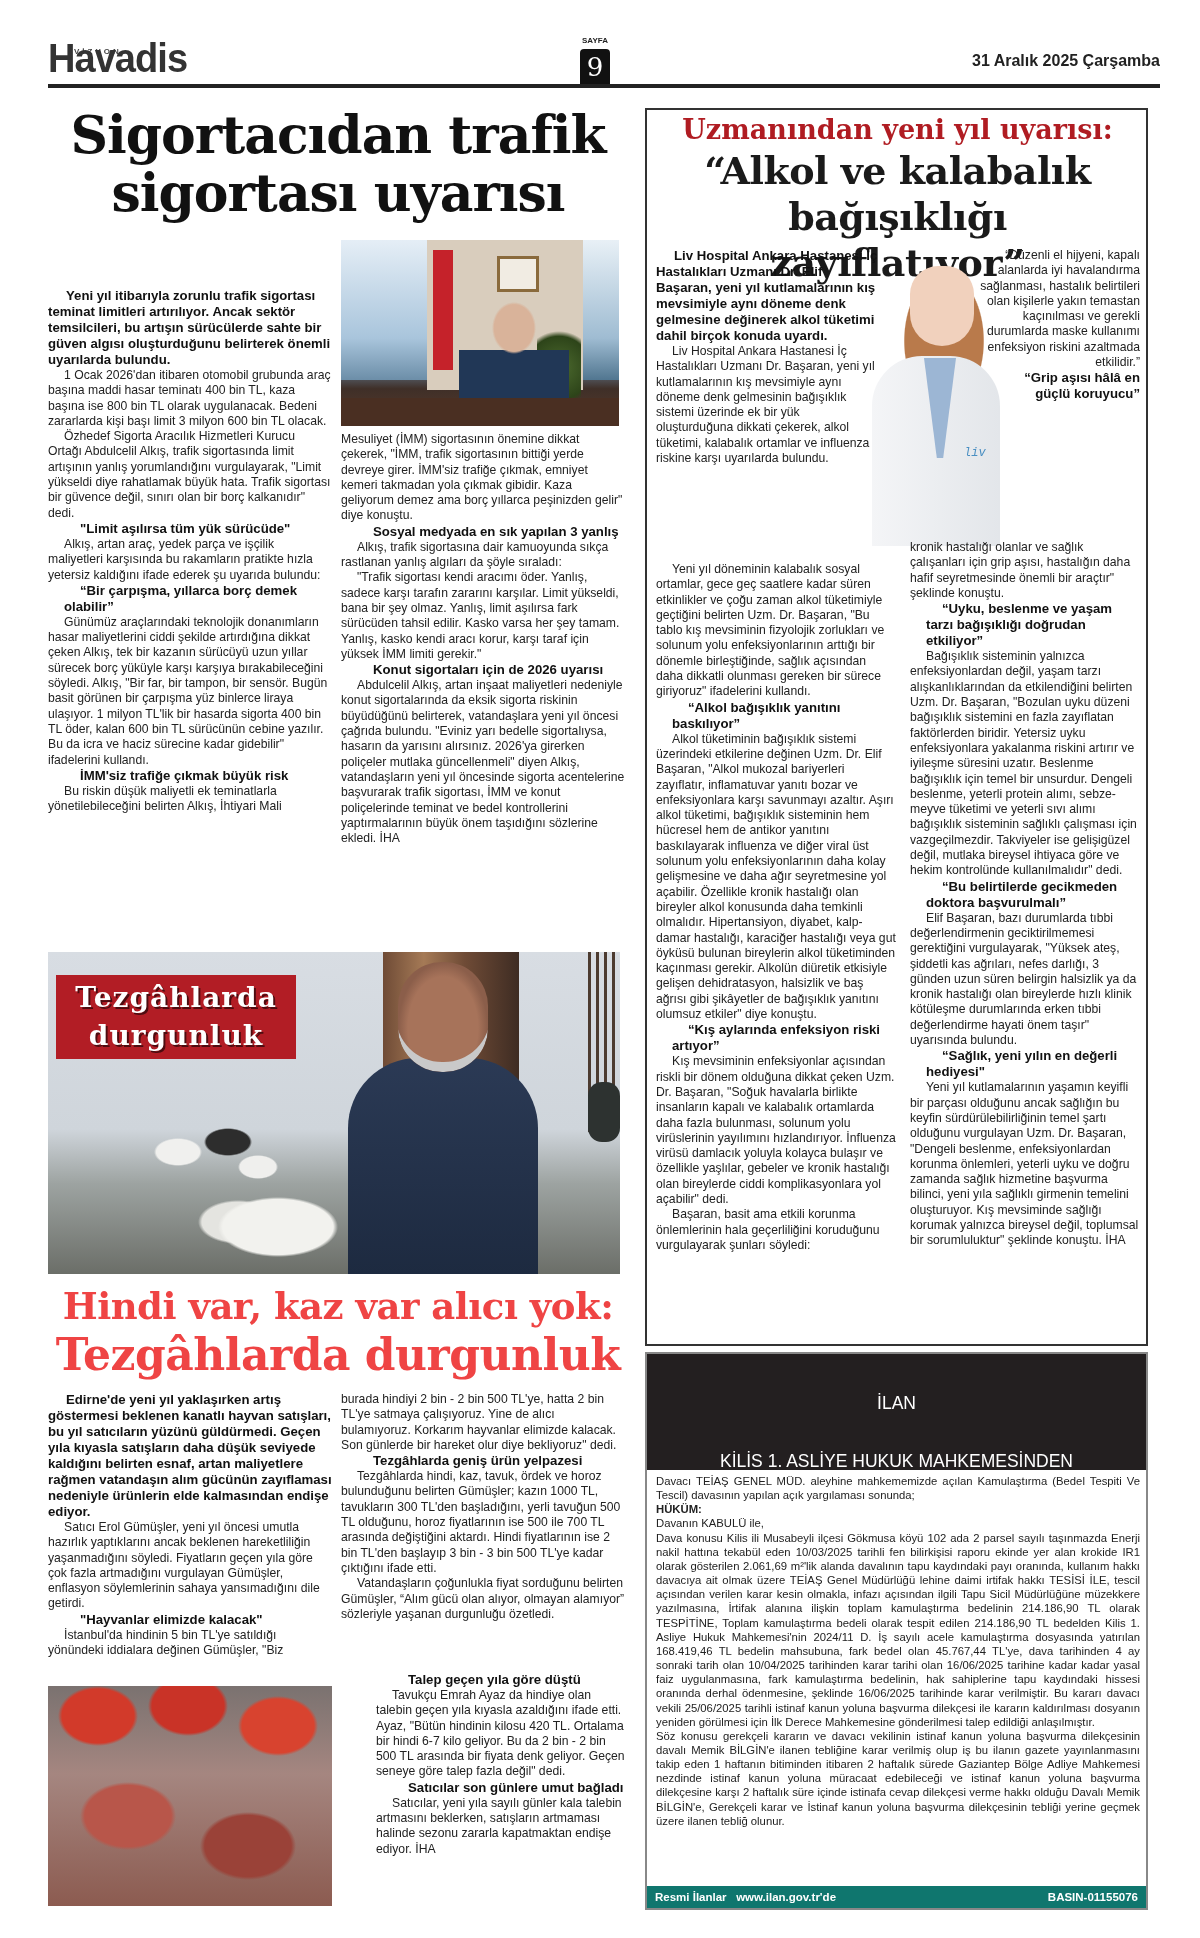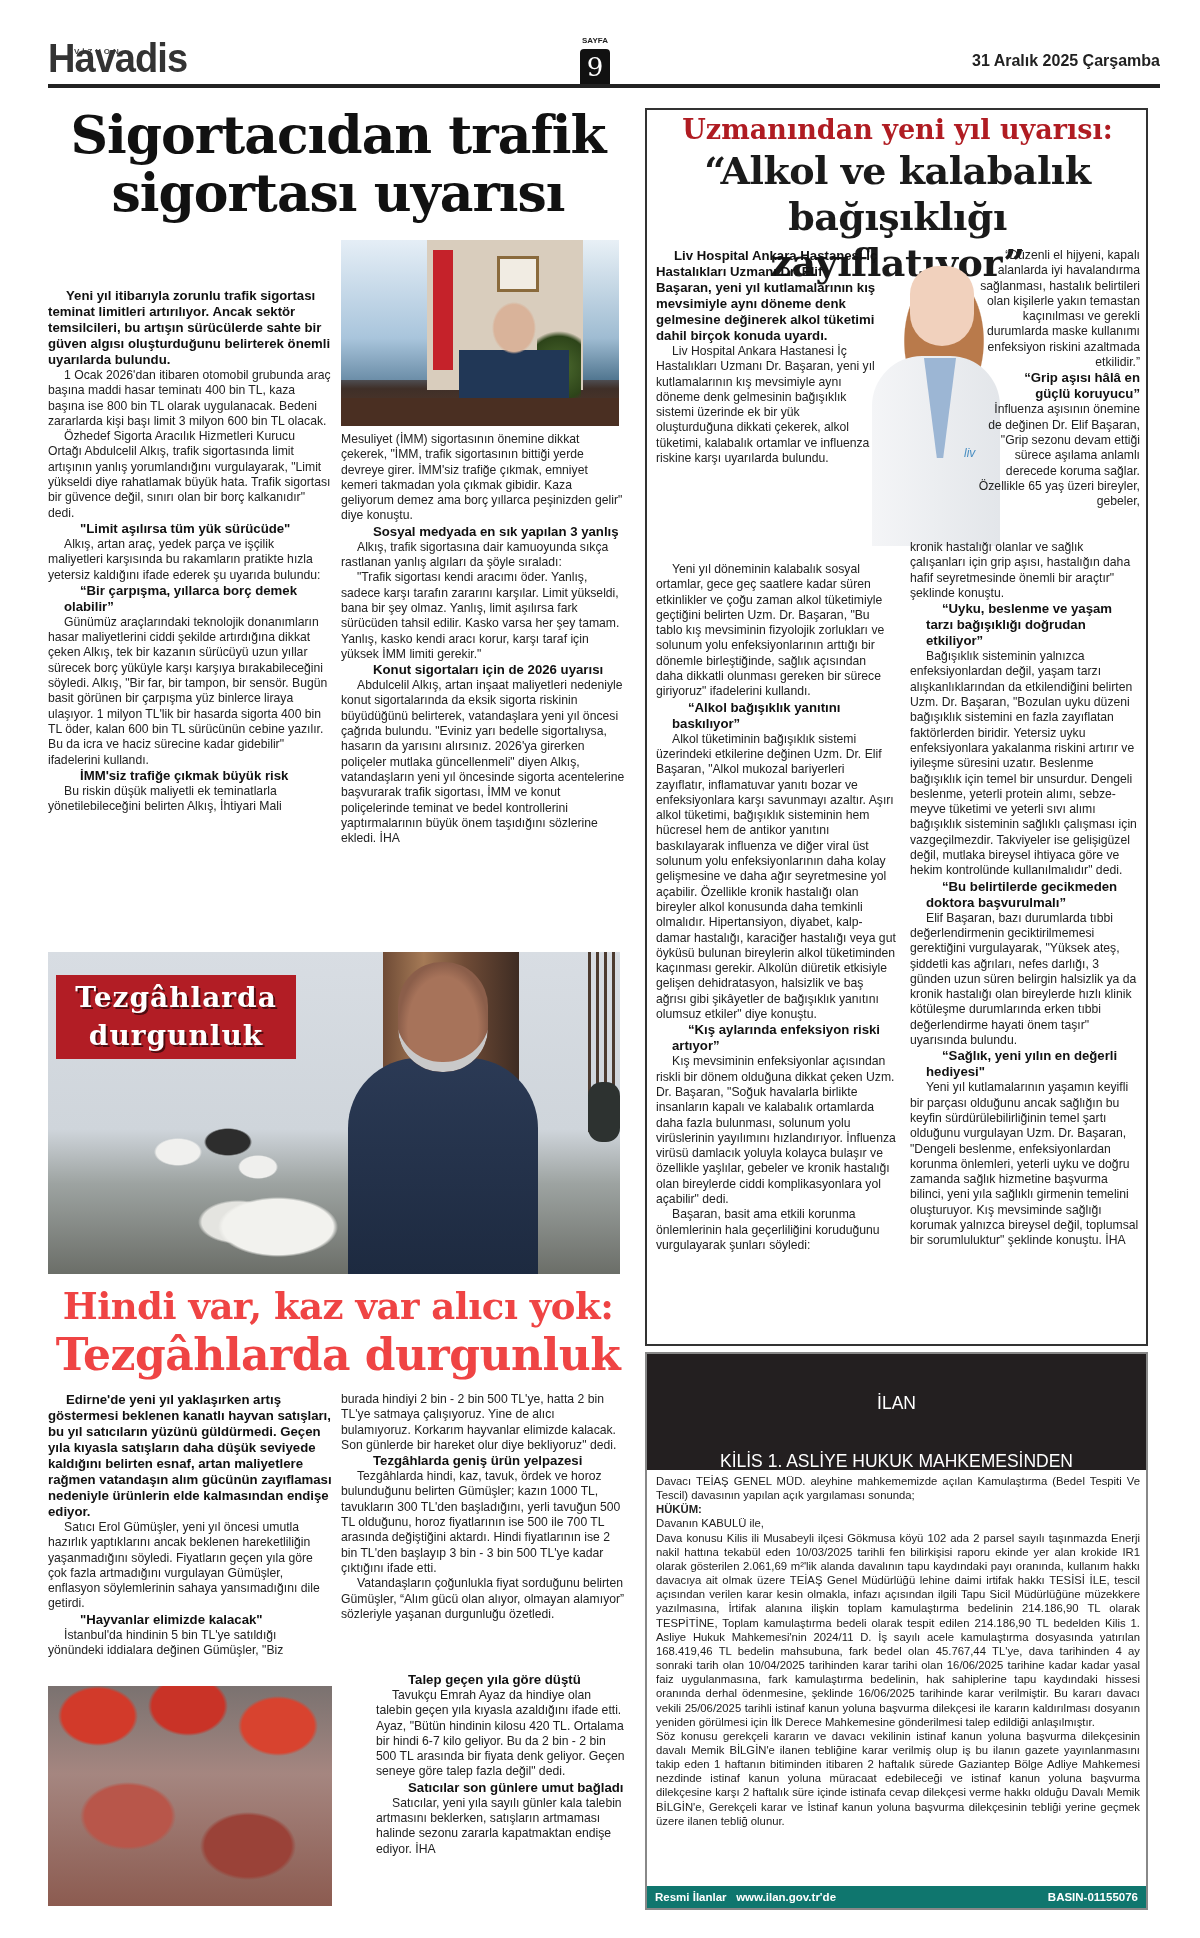--- a/index.html
+++ b/index.html
@@ -36,21 +36,21 @@
 
   
   .box2 { position: absolute; left: 645px; top: 108px; width: 503px; height: 1238px; border: 2px solid #333; }
   .a2-kicker { position: absolute; left: 655px; top: 114px; width: 485px; text-align: center; font-size: 27px; line-height: 32px; color: #b01c22; }
   .a2-title { position: absolute; left: 655px; top: 148px; width: 485px; text-align: center; font-size: 38px; line-height: 46px; color: #1a1a1a; letter-spacing: -0.5px; }
   .photo-doctor { left: 868px; top: 246px; width: 132px; height: 300px; background: transparent; }
   .doc-hair { position:absolute; left:20px; top:0; width:112px; height:190px; background: radial-gradient(ellipse 56px 95px at 56px 95px, #b97a4b 70%, transparent 72%); }
   .doc-face { position:absolute; left:42px; top:20px; width:64px; height:80px; border-radius: 30px 30px 34px 34px; background:#f1d1bd; }
   .doc-coat { position:absolute; left:4px; top:110px; width:128px; height:190px; border-radius: 50px 50px 0 0; background: linear-gradient(90deg,#f4f5f7,#e3e6ea); }
   .doc-shirt { position:absolute; left:56px; top:112px; width:32px; height:100px; background:#9cb6d4; clip-path: polygon(0 0,100% 0,60% 100%,40% 100%); }
-  .doc-logo { position:absolute; left:96px; top:200px; font-size:12px; font-style:italic; color:#4a8fc2; }
+  .doc-logo { position:absolute; left:96px; top:200px; font-size:12px; font-style:italic; color:#4a8fc2;font-family:Liberation Mono, monospace; }
 
   
   .photo-market { left: 48px; top: 952px; width: 572px; height: 322px; background: linear-gradient(180deg,#d8dde3 0%, #cfd5db 55%, #9da3a1 72%, #6b6e68 100%); }
   .pm-door { position:absolute; left: 335px; top: 0; width: 136px; height: 180px; background: linear-gradient(90deg,#6f4b36,#a57a56 30%,#6f4b36 60%,#3e2c23); }
   .pm-bars { position:absolute; left: 540px; top: 0; width: 32px; height: 180px; background: repeating-linear-gradient(90deg,#4c3b30 0 3px, transparent 3px 8px); }
   .pm-man { position:absolute; left: 300px; top: 10px; width: 190px; height: 312px; }
   .pm-head { position:absolute; left: 50px; top: 0; width: 90px; height: 110px; border-radius: 44px; background: radial-gradient(ellipse at 50% 60%, #a7735a 55%, #8b5e4a 70%), #b8b8b8; box-shadow: 0 -12px 0 -2px #c9c9c9 inset; }
   .pm-body { position:absolute; left: 0; top: 96px; width: 190px; height: 216px; border-radius: 70px 70px 0 0; background: linear-gradient(180deg,#2b3a55,#1d2a40); }
   .pm-geese { position:absolute; left: 150px; top: 220px; width: 170px; height: 90px; background: radial-gradient(ellipse 60px 30px at 80px 55px, #f2f2ee 92%, transparent 100%), radial-gradient(ellipse 40px 22px at 40px 50px, #e4e4e0 90%, transparent 100%); }
   .pm-ducks { position:absolute; left: 100px; top: 160px; width: 140px; height: 80px; background: radial-gradient(ellipse 24px 14px at 30px 40px, #f0f0ee 90%, transparent 100%), radial-gradient(ellipse 24px 14px at 80px 30px, #2d2d2d 90%, transparent 100%), radial-gradient(ellipse 20px 12px at 110px 55px, #efefed 90%, transparent 100%); }
@@ -137,21 +137,20 @@
     <p>Yeni yıl döneminin kalabalık sosyal ortamlar, gece geç saatlere kadar süren etkinlikler ve çoğu zaman alkol tüketimiyle geçtiğini belirten Uzm. Dr. Başaran, "Bu tablo kış mevsiminin fizyolojik zorlukları ve solunum yolu enfeksiyonlarının arttığı bir dönemle birleştiğinde, sağlık açısından daha dikkatli olunması gereken bir sürece giriyoruz" ifadelerini kullandı.</p>
     <p class="sub">“Alkol bağışıklık yanıtını baskılıyor”</p>
     <p>Alkol tüketiminin bağışıklık sistemi üzerindeki etkilerine değinen Uzm. Dr. Elif Başaran, "Alkol mukozal bariyerleri zayıflatır, inflamatuvar yanıtı bozar ve enfeksiyonlara karşı savunmayı azaltır. Aşırı alkol tüketimi, bağışıklık sisteminin hem hücresel hem de antikor yanıtını baskılayarak influenza ve diğer viral üst solunum yolu enfeksiyonlarının daha kolay gelişmesine ve daha ağır seyretmesine yol açabilir. Özellikle kronik hastalığı olan bireyler alkol konusunda daha temkinli olmalıdır. Hipertansiyon, diyabet, kalp-damar hastalığı, karaciğer hastalığı veya gut öyküsü bulunan bireylerin alkol tüketiminden kaçınması gerekir. Alkolün diüretik etkisiyle gelişen dehidratasyon, halsizlik ve baş ağrısı gibi şikâyetler de bağışıklık yanıtını olumsuz etkiler" diye konuştu.</p>
     <p class="sub">“Kış aylarında enfeksiyon riski artıyor”</p>
     <p>Kış mevsiminin enfeksiyonlar açısından riskli bir dönem olduğuna dikkat çeken Uzm. Dr. Başaran, "Soğuk havalarla birlikte insanların kapalı ve kalabalık ortamlarda daha fazla bulunması, solunum yolu virüslerinin yayılımını hızlandırıyor. İnfluenza virüsü damlacık yoluyla kolayca bulaşır ve özellikle yaşlılar, gebeler ve kronik hastalığı olan bireylerde ciddi komplikasyonlara yol açabilir" dedi.</p>
     <p>Başaran, basit ama etkili korunma önlemlerinin hala geçerliliğini koruduğunu vurgulayarak şunları söyledi:</p>
   </div>
 <div class="col" style="left:972px; top:248px; width:168px; text-align:right;">
     <p>“Düzenli el hijyeni, kapalı alanlarda iyi havalandırma sağlanması, hastalık belirtileri olan kişilerle yakın temastan kaçınılması ve gerekli durumlarda maske kullanımı enfeksiyon riskini azaltmada etkilidir.”</p>
     <p class="sub">“Grip aşısı hâlâ en güçlü koruyucu”</p>
-    <p>İnfluenza aşısının önemine de değinen Dr. Elif Başaran, "Grip sezonu devam ettiği sürece aşılama anlamlı derecede koruma sağlar. Özellikle 65 yaş üzeri bireyler, gebeler,</p>
   </div>
 <div class="col" style="left:910px; top:540px; width:232px;">
     <p style="text-indent: 0px;">kronik hastalığı olanlar ve sağlık çalışanları için grip aşısı, hastalığın daha hafif seyretmesinde önemli bir araçtır" şeklinde konuştu.</p>
     <p class="sub">“Uyku, beslenme ve yaşam tarzı bağışıklığı doğrudan etkiliyor”</p>
     <p>Bağışıklık sisteminin yalnızca enfeksiyonlardan değil, yaşam tarzı alışkanlıklarından da etkilendiğini belirten Uzm. Dr. Başaran, "Bozulan uyku düzeni bağışıklık sistemini en fazla zayıflatan faktörlerden biridir. Yetersiz uyku enfeksiyonlara yakalanma riskini artırır ve iyileşme süresini uzatır. Beslenme bağışıklık için temel bir unsurdur. Dengeli beslenme, yeterli protein alımı, sebze-meyve tüketimi ve yeterli sıvı alımı bağışıklık sisteminin sağlıklı çalışması için vazgeçilmezdir. Takviyeler ise gelişigüzel değil, mutlaka bireysel ihtiyaca göre ve hekim kontrolünde kullanılmalıdır" dedi.</p>
     <p class="sub">“Bu belirtilerde gecikmeden doktora başvurulmalı”</p>
     <p>Elif Başaran, bazı durumlarda tıbbi değerlendirmenin geciktirilmemesi gerektiğini vurgulayarak, "Yüksek ateş, şiddetli kas ağrıları, nefes darlığı, 3 günden uzun süren belirgin halsizlik ya da kronik hastalığı olan bireylerde hızlı klinik kötüleşme durumlarında erken tıbbi değerlendirme hayati önem taşır" uyarısında bulundu.</p>
     <p class="sub">“Sağlık, yeni yılın en değerli hediyesi"</p>
     <p>Yeni yıl kutlamalarının yaşamın keyifli bir parçası olduğunu ancak sağlığın bu keyfin sürdürülebilirliğinin temel şartı olduğunu vurgulayan Uzm. Dr. Başaran, "Dengeli beslenme, enfeksiyonlardan korunma önlemleri, yeterli uyku ve doğru zamanda sağlık hizmetine başvurma bilinci, yeni yıla sağlıklı girmenin temelini oluşturuyor. Kış mevsiminde sağlığı korumak yalnızca bireysel değil, toplumsal bir sorumluluktur" şeklinde konuştu. İHA</p>
   </div>

